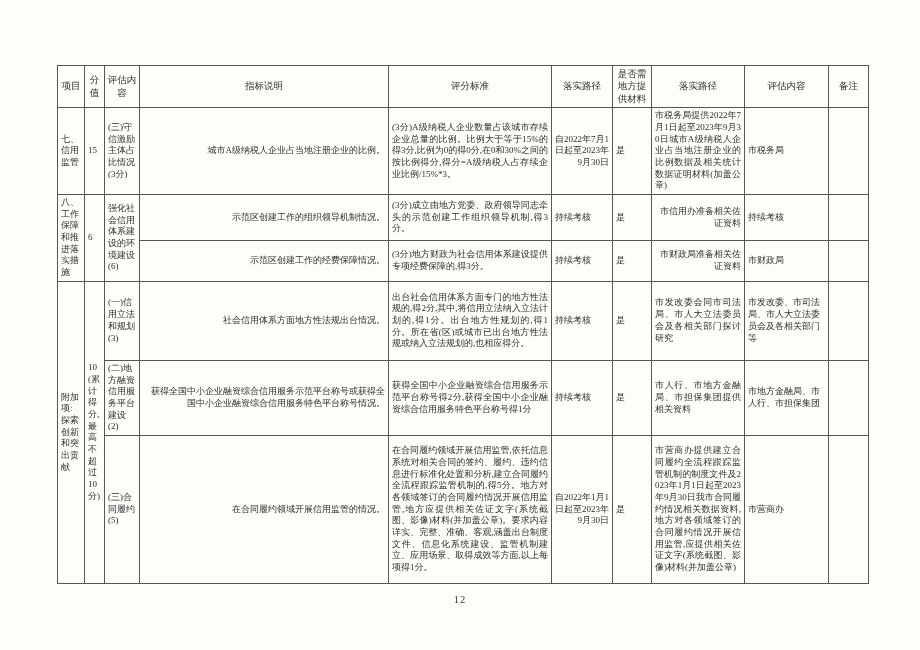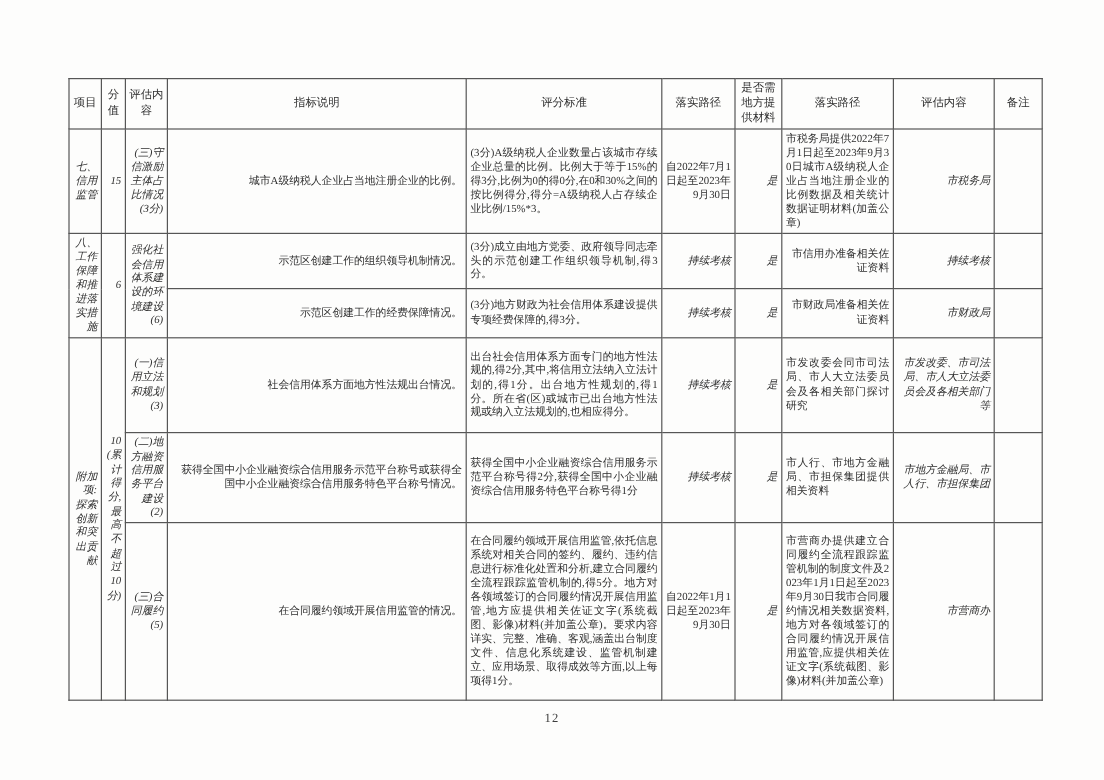--- a/index.html
+++ b/index.html
@@ -53,21 +53,21 @@
 
   
   tr.h-head { height: 35px; }
   tr.h-r1   { height: 87px; }
   tr.h-r2a  { height: 41px; }
   tr.h-r2b  { height: 36px; }
   tr.h-r3a  { height: 79px; }
   tr.h-r3b  { height: 74px; }
   tr.h-r3c  { height: 148px; }
 
-  td.center { text-align: right; padding: 2px 1px; font-style: italic; }
+  td.center { text-align: left; padding: 2px 1px; }
   td.left   { text-align: right; }
   td.just   { text-align: justify; text-align-last: left; }
 
   .page-number {
     position: absolute;
     left: 0;
     top: 594px;
     width: 920px;
     text-align: center;
     font-size: 10.5px;

